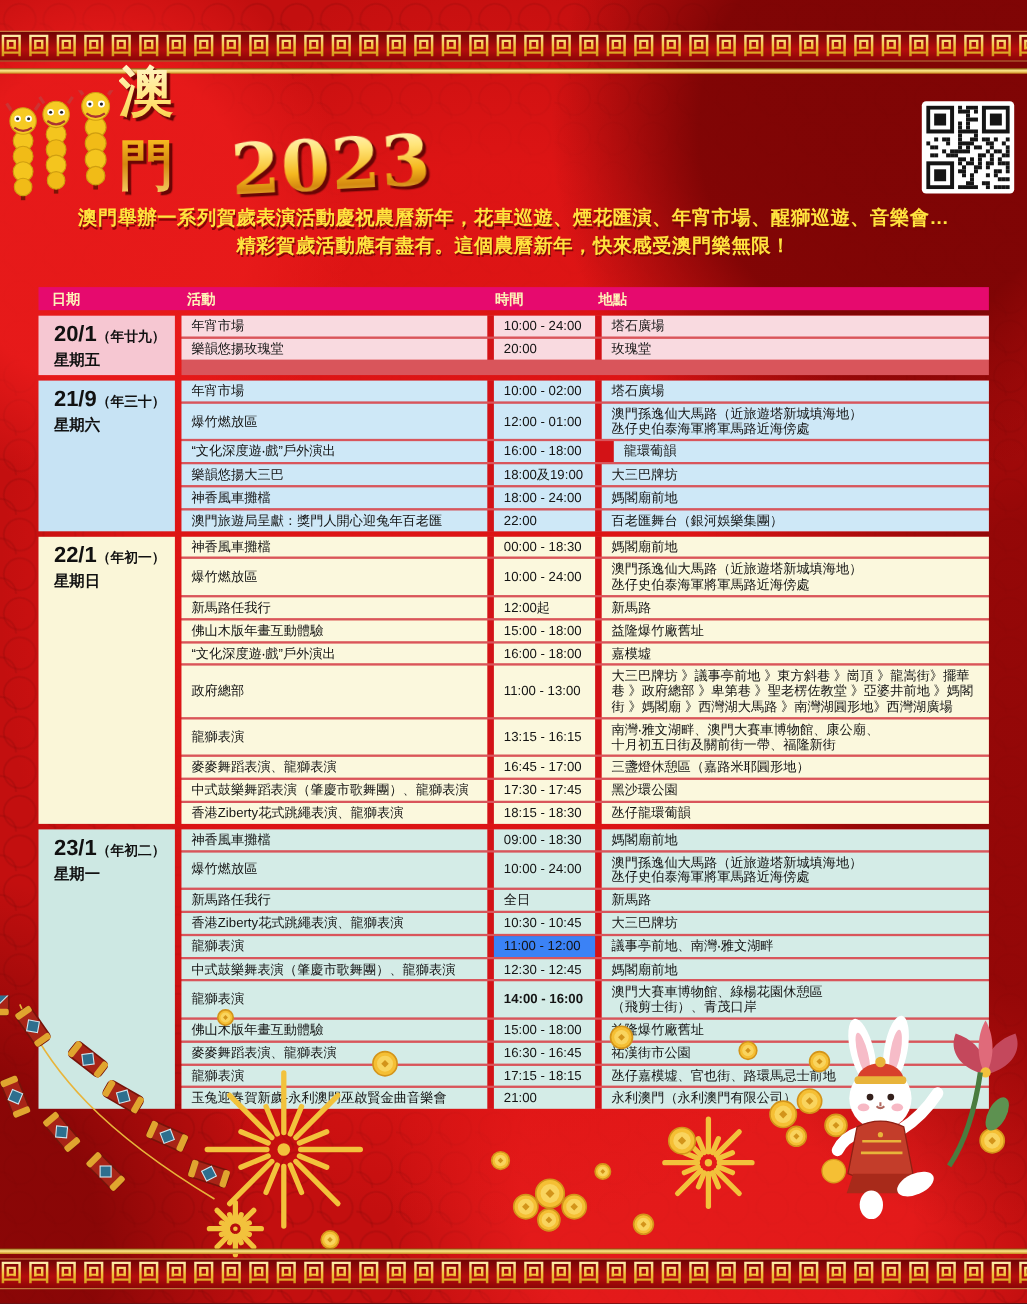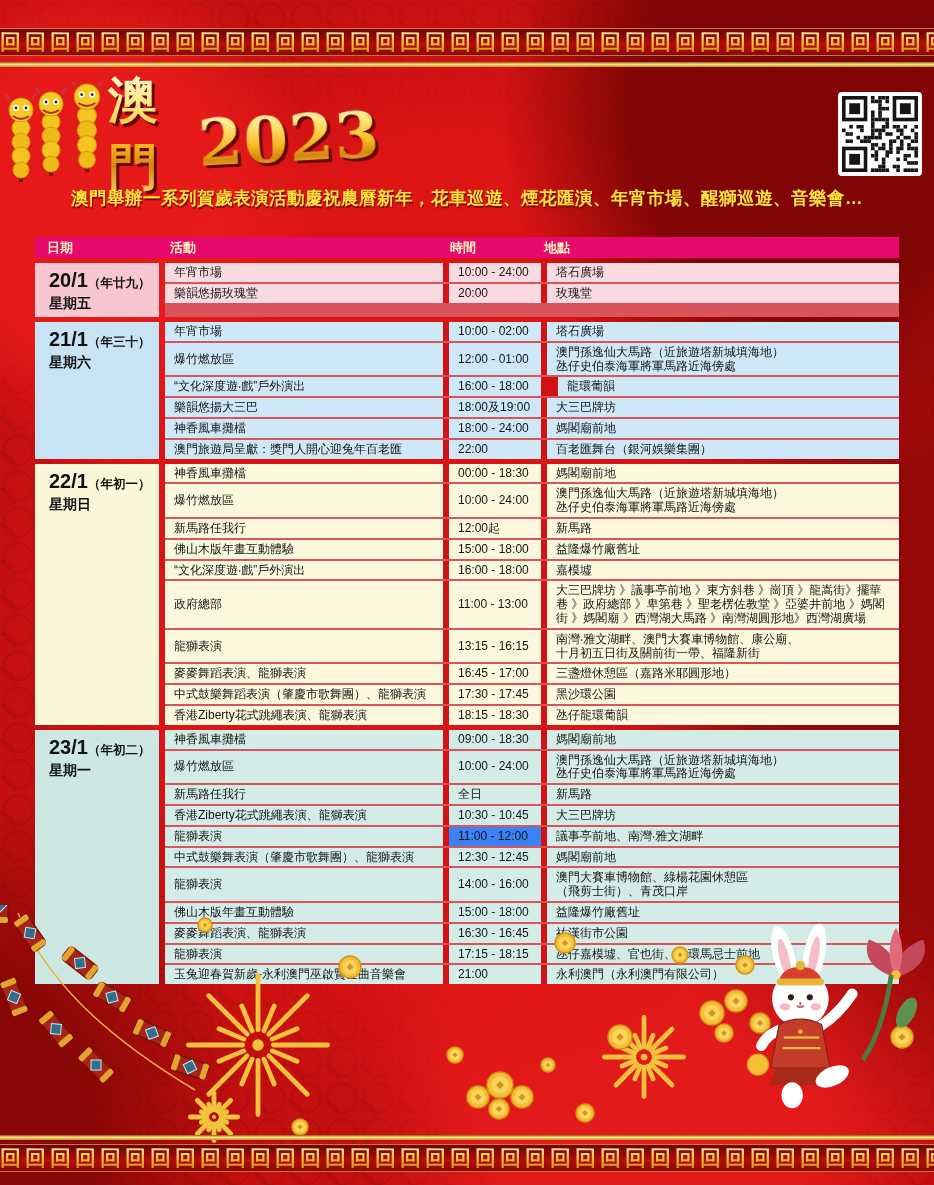--- a/index.html
+++ b/index.html
@@ -30,40 +30,40 @@
     background:linear-gradient(180deg,#fff3c0,#f3bf38 55%,#c88d14);
     -webkit-background-clip:text;background-clip:text;color:transparent;}
   .meander.top{top:28px;}
   .meander.bottom{bottom:13px;}
   .gold-rule{position:absolute;left:0;width:934px;height:5px;
     background:linear-gradient(180deg,#8a5a08,#ffe98e 45%,#c8881a);}
   .gold-rule.top{top:62px;}
   .gold-rule.bottom{bottom:45px;}
   
   .title-row{position:absolute;top:84px;left:108px;width:730px;height:100px;
-    display:flex;align-items:center;justify-content:center;gap:14px;}
+    display:flex;align-items:flex-end;justify-content:center;gap:2px;}
   .gold-text{
     background:linear-gradient(180deg,#fffbda 0%,#ffe57a 30%,#f5b81f 58%,#d4880f 74%,#ffdf7a 100%);
     -webkit-background-clip:text;background-clip:text;color:transparent;
     filter:drop-shadow(3px 3px 0 rgba(92,3,3,.9));}
   .title-prefix{font-size:50px;font-weight:900;letter-spacing:2px;}
   .title-year{font-family:"DejaVu Serif",serif;font-size:64px;font-weight:bold;
     transform:translateY(4px) rotate(-3deg);letter-spacing:1px;margin:0 4px;}
   .title-suffix{font-size:44px;font-weight:900;display:flex;}
   .title-suffix b{font-weight:900;display:inline-block;}
   .title-suffix b:nth-child(odd){transform:translateY(6px);}
   .title-suffix b:nth-child(even){transform:translateY(-5px);}
   .qr-box{position:absolute;top:92px;right:12px;width:84px;height:84px;background:#fff;
     border-radius:4px;padding:4px;}
   .intro{position:absolute;top:186px;left:0;width:934px;text-align:center;
     color:#ffe33e;font-weight:bold;font-size:17.5px;line-height:25px;
     text-shadow:1px 2px 0 rgba(120,5,5,.9);letter-spacing:.5px;}
   
   .sched{position:absolute;top:237px;left:35px;width:864px;display:flex;flex-direction:column;gap:5px;}
-  .hdr{display:flex;gap:2px;height:21px;align-items:center;font-weight:bold;font-size:13px;}
+  .hdr{display:flex;gap:2px;height:21px;align-items:center;font-weight:bold;font-size:13px;margin-top:24px;}
   .hdr>div{height:100%;display:flex;align-items:center;}
   .c-date{width:124px;padding-left:12px;}
   .c-act{width:278px;padding-left:9px;}
   .c-time{width:92px;padding-left:9px;}
   .c-loc{width:352px;padding-left:9px;}
   .section{display:flex;gap:6px;}
   .date-cell{width:124px;padding:6px 4px 4px 14px;color:#111;}
   .date-line1{font-size:20px;font-weight:bold;letter-spacing:0;}
   .date-lunar{font-size:12.5px;font-weight:bold;}
   .date-weekday{font-size:14px;font-weight:bold;margin-top:3px;}
@@ -246,20 +246,21 @@
         <rect x="50.4" y="0" width="25.2" height="25.2" fill="#151515"></rect>
         <rect x="54" y="3.6" width="18" height="18" fill="#fff"></rect>
         <rect x="57.6" y="7.2" width="10.8" height="10.8" fill="#151515"></rect>
         <rect x="0" y="50.4" width="25.2" height="25.2" fill="#151515"></rect>
         <rect x="3.6" y="54" width="18" height="18" fill="#fff"></rect>
         <rect x="7.2" y="57.6" width="10.8" height="10.8" fill="#151515"></rect>
       </svg></div>
 
   <div class="intro">
     <div>澳門舉辦一系列賀歲表演活動慶祝農曆新年，花車巡遊、煙花匯演、年宵市場、醒獅巡遊、音樂會…</div>
+    <div>精彩賀歲活動應有盡有。這個農曆新年，快來感受澳門樂無限！</div>
   </div>
 
   <div class="sched">
     <div class="hdr" id="hdr-row" style="background: rgb(230, 10, 110); color: rgb(253, 243, 184);">
       <div class="c-date">日期</div>
       <div class="c-act">活動</div>
       <div class="c-time">時間</div>
       <div class="c-loc">地點</div>
     </div>
     <div id="sections" style="display: flex; flex-direction: column; gap: 5px;">
@@ -278,21 +279,21 @@
     <div class="row" style="background: rgb(211, 18, 22);">
       <div class="cell act" style="background: rgb(249, 218, 224);">樂韻悠揚玫瑰堂</div>
       <div class="cell time" style="background: rgb(249, 218, 224);">20:00</div>
       <div class="cell loc" style="background: rgb(249, 218, 224);">玫瑰堂</div>
     </div>
   </div>
     </div>
 
     <div class="section">
       <div class="date-cell" style="background: rgb(199, 227, 244);">
-        <div class="date-line1"><span>21/1</span><span class="date-lunar">（年三十）</span></div>
+        <div class="date-line1"><span>21/9</span><span class="date-lunar">（年三十）</span></div>
         <div class="date-weekday">星期六</div>
       </div>
       <div class="rows" style="background: rgb(217, 85, 91);">
     <div class="row" style="background: rgb(211, 18, 22);">
       <div class="cell act" style="background: rgb(206, 232, 247);">年宵市場</div>
       <div class="cell time" style="background: rgb(206, 232, 247);">10:00 - 02:00</div>
       <div class="cell loc" style="background: rgb(206, 232, 247);">塔石廣場</div>
     </div>
 
     <div class="row" style="background: rgb(211, 18, 22);">
@@ -436,21 +437,21 @@
     </div>
 
     <div class="row" style="background: rgb(211, 18, 22);">
       <div class="cell act" style="background: rgb(212, 236, 231);">中式鼓樂舞表演（肇慶市歌舞團）、龍獅表演</div>
       <div class="cell time" style="background: rgb(212, 236, 231);">12:30 - 12:45</div>
       <div class="cell loc" style="background: rgb(212, 236, 231);">媽閣廟前地</div>
     </div>
 
     <div class="row" style="background: rgb(211, 18, 22);">
       <div class="cell act" style="background: rgb(212, 236, 231);">龍獅表演</div>
-      <div class="cell time" style="background: rgb(212, 236, 231);">14:00 - 16:00</div>
+      <div class="cell time" style="background: rgb(212, 236, 231); font-weight: bold;">14:00 - 16:00</div>
       <div class="cell loc" style="background: rgb(212, 236, 231);">澳門大賽車博物館、綠楊花園休憩區
 （飛剪士街）、青茂口岸</div>
     </div>
 
     <div class="row" style="background: rgb(211, 18, 22);">
       <div class="cell act" style="background: rgb(212, 236, 231);">佛山木版年畫互動體驗</div>
       <div class="cell time" style="background: rgb(212, 236, 231);">15:00 - 18:00</div>
       <div class="cell loc" style="background: rgb(212, 236, 231);">益隆爆竹廠舊址</div>
     </div>
 

